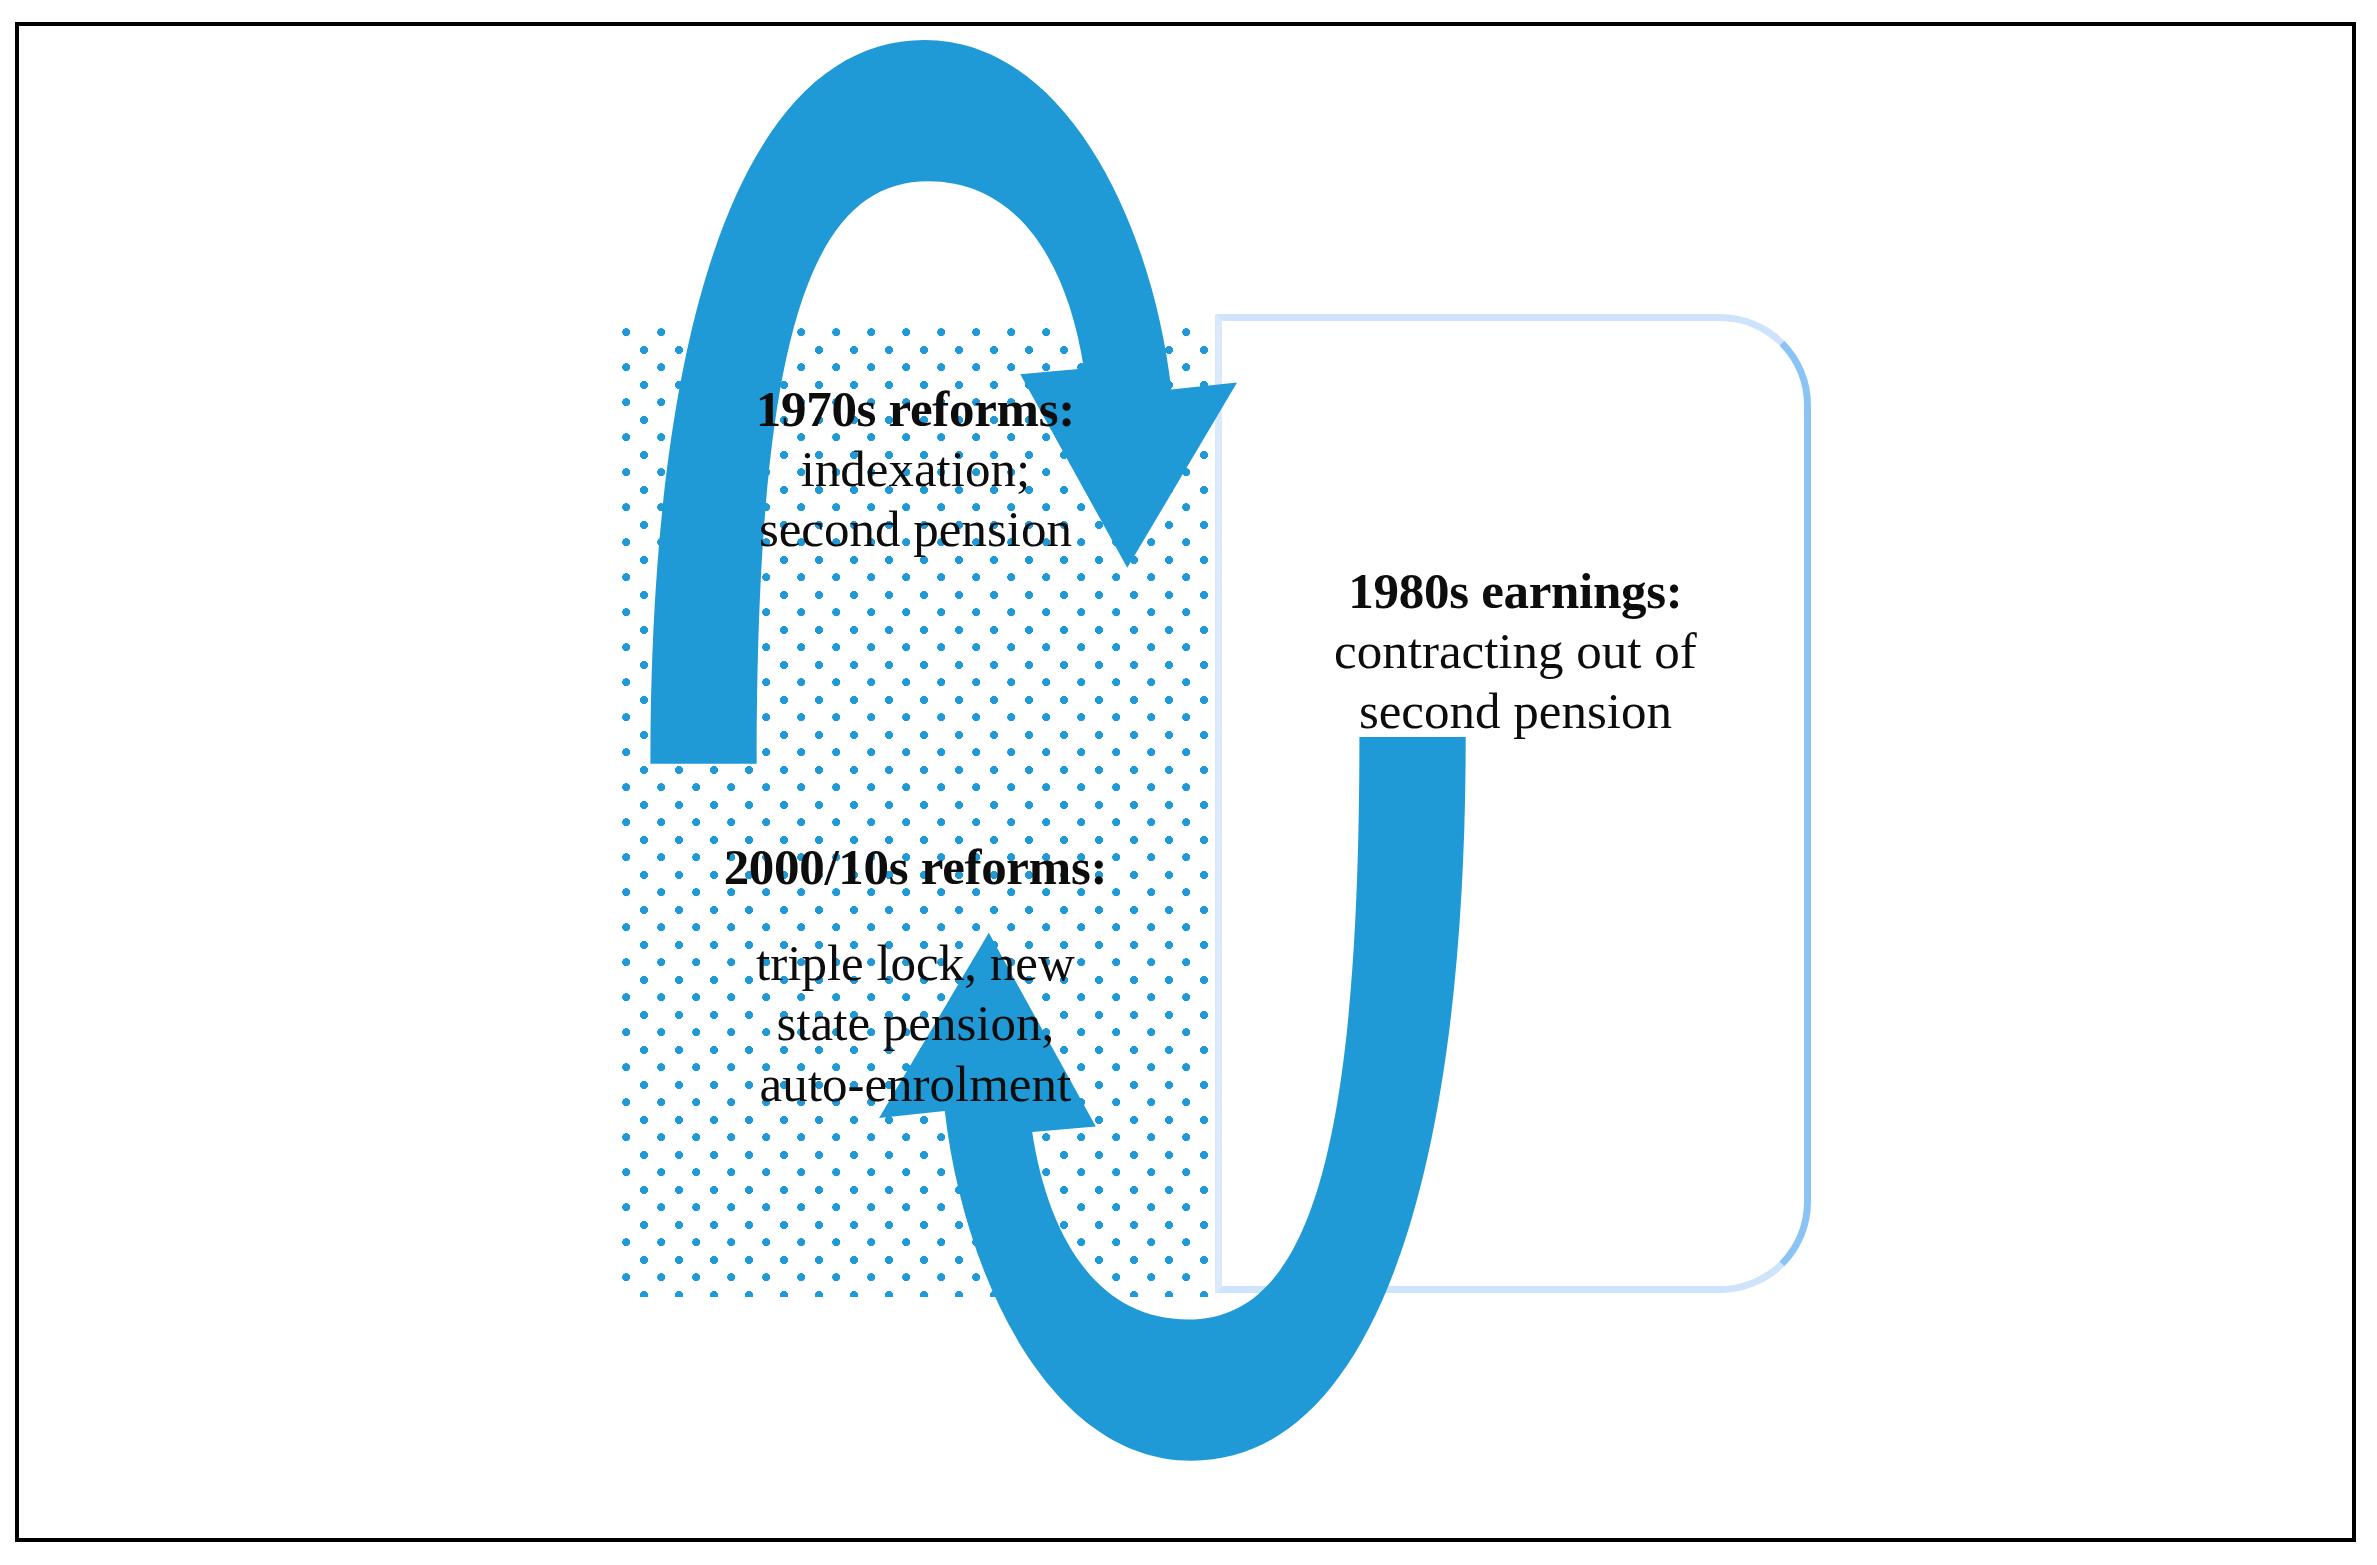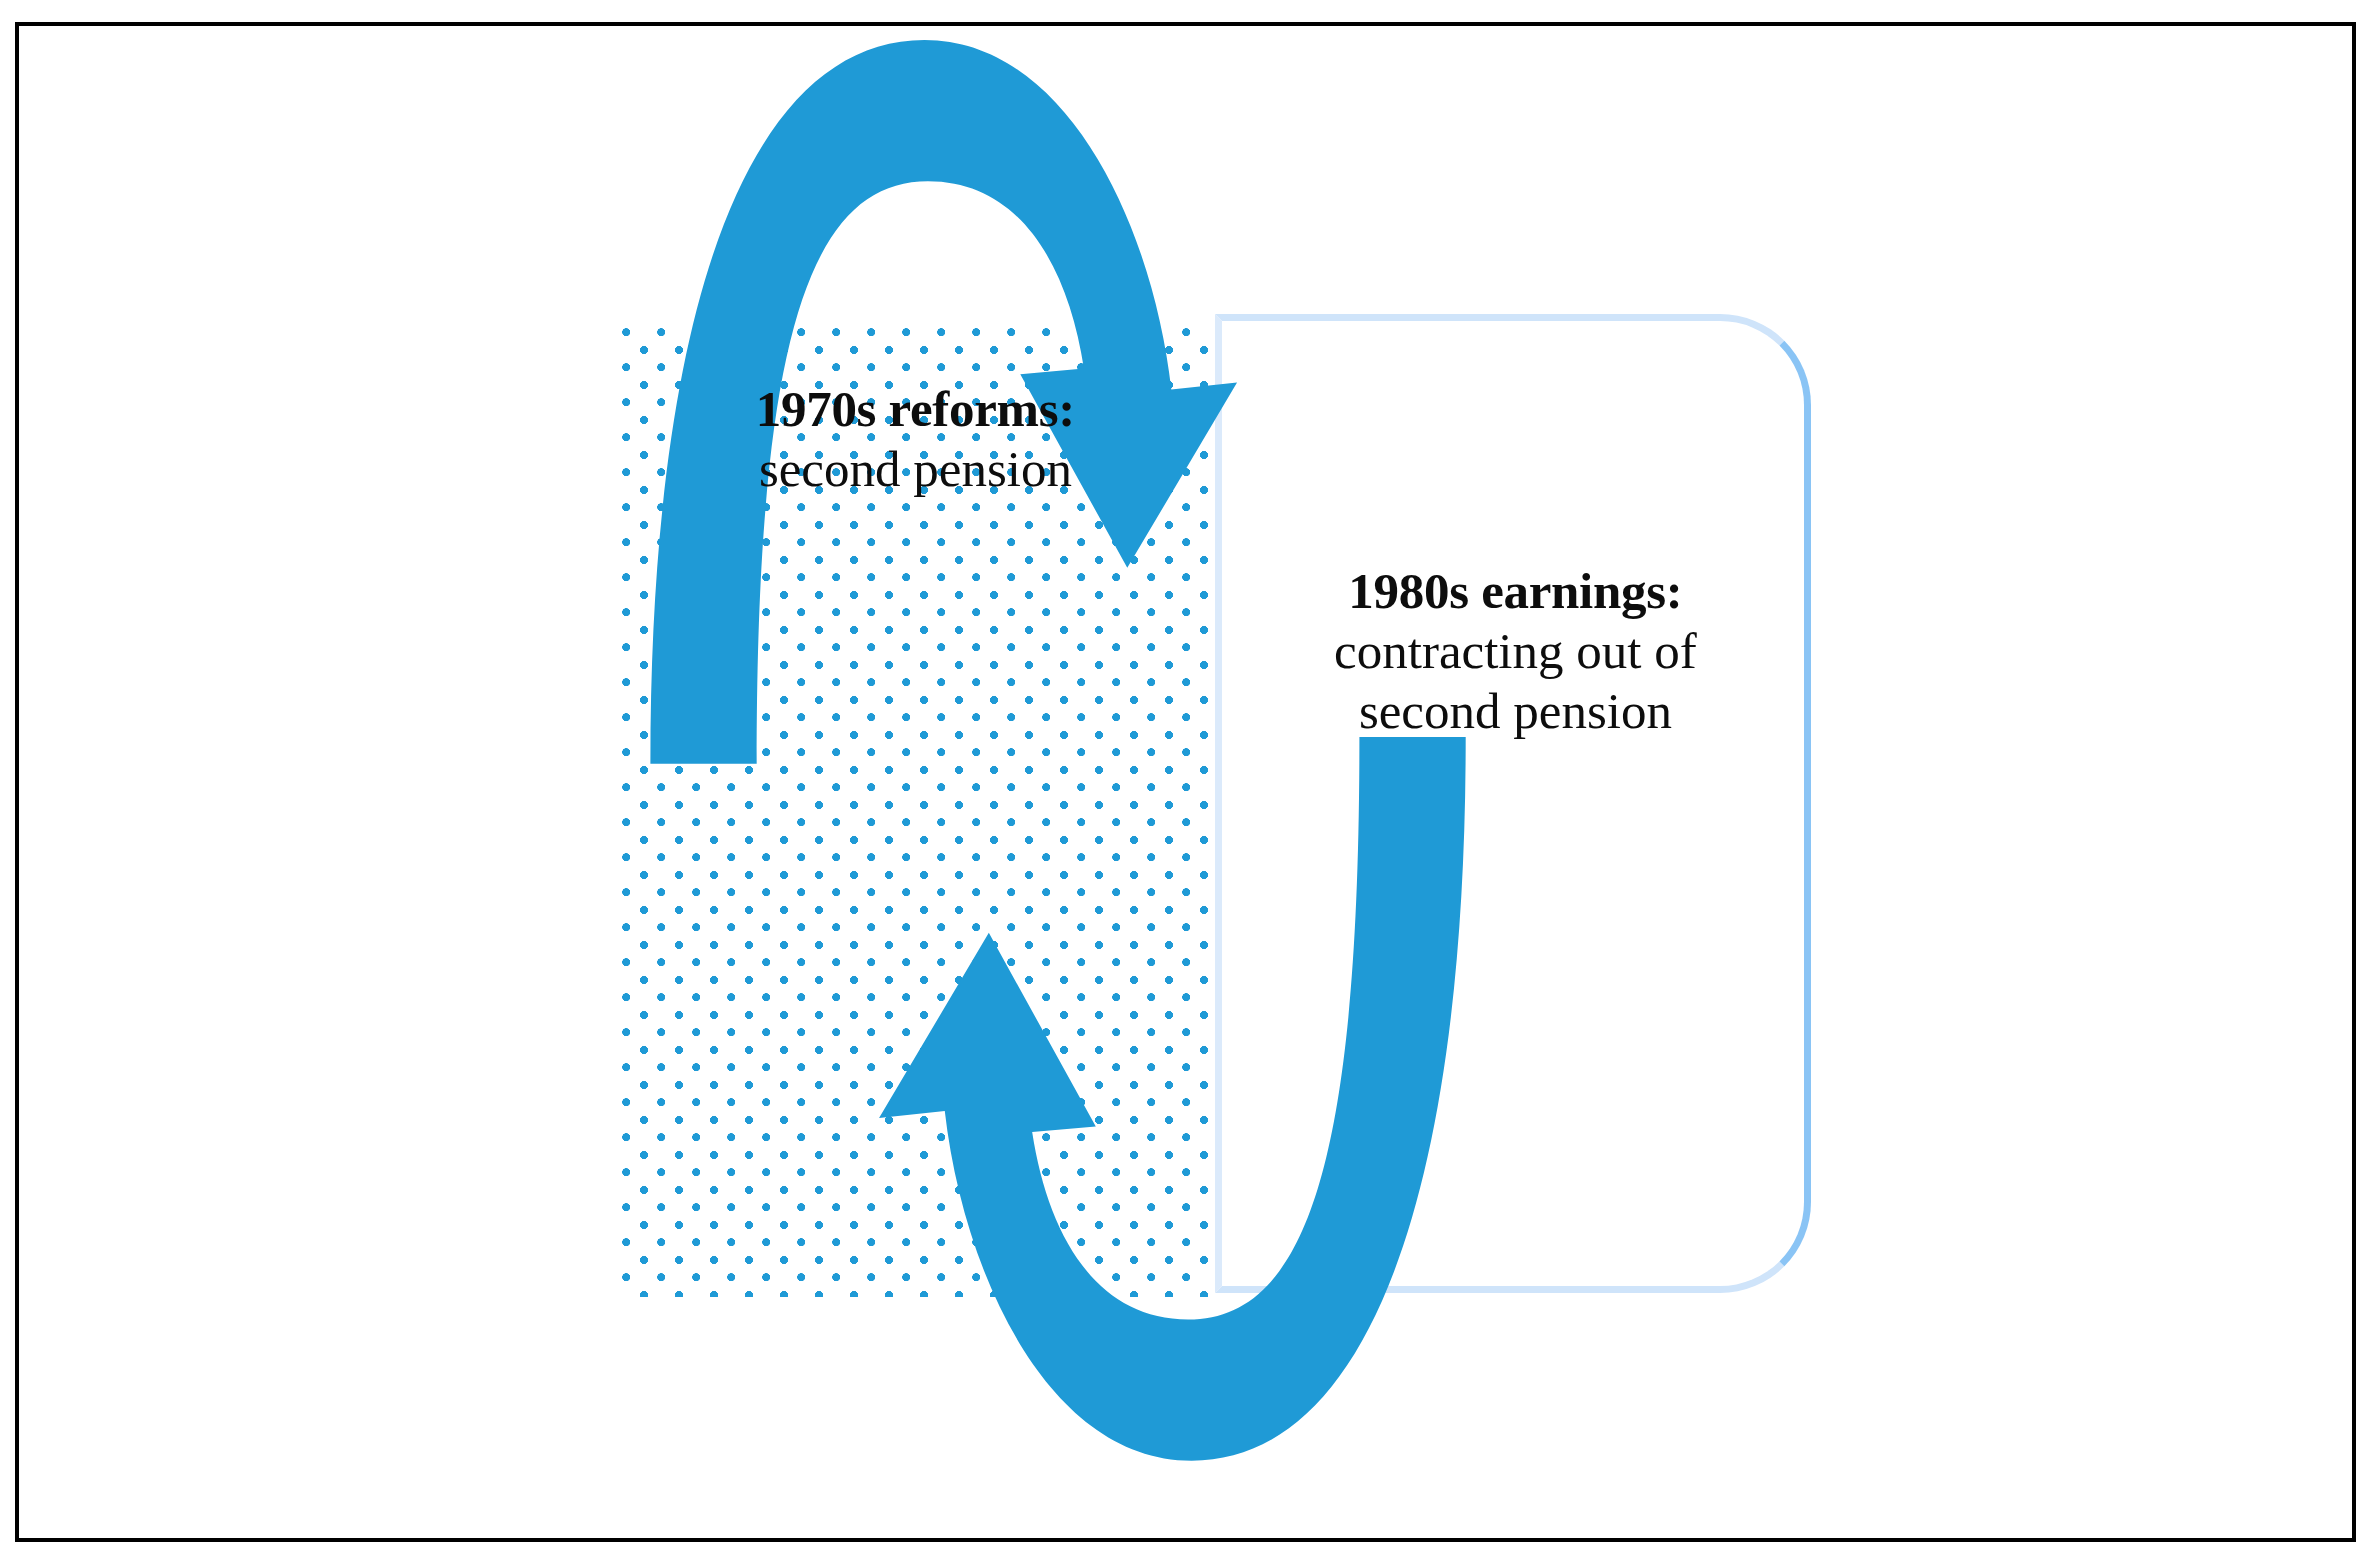--- a/index.html
+++ b/index.html
@@ -135,23 +135,31 @@
                L 1985 905
                L 1832 628
                L 1923 620
                C 1900 470, 1830 352, 1700 352
                C 1530 352, 1455 580, 1455 1185
                Z" transform="translate(2972, 2072) rotate(180) translate(-400, -130)"></path>
     </svg>
 
     <div id="text-1970s" class="text-block">
       <div class="tb-title">1970s reforms:</div>
+      <div class="tb-body">indexation;</div>
       <div class="tb-body">second pension</div>
     </div>
 
+    <div id="text-2000s" class="text-block">
+      <div class="tb-title">2000/10s reforms:</div>
+      <div class="tb-gap"></div>
+      <div class="tb-body">triple lock, new</div>
+      <div class="tb-body">state pension,</div>
+      <div class="tb-body">auto-enrolment</div>
+    </div>
 
     <div id="text-1980s" class="text-block">
       <div class="tb-title">1980s earnings:</div>
       <div class="tb-body">contracting out of</div>
       <div class="tb-body">second pension</div>
     </div>
 
   </div>
 </div>
 

